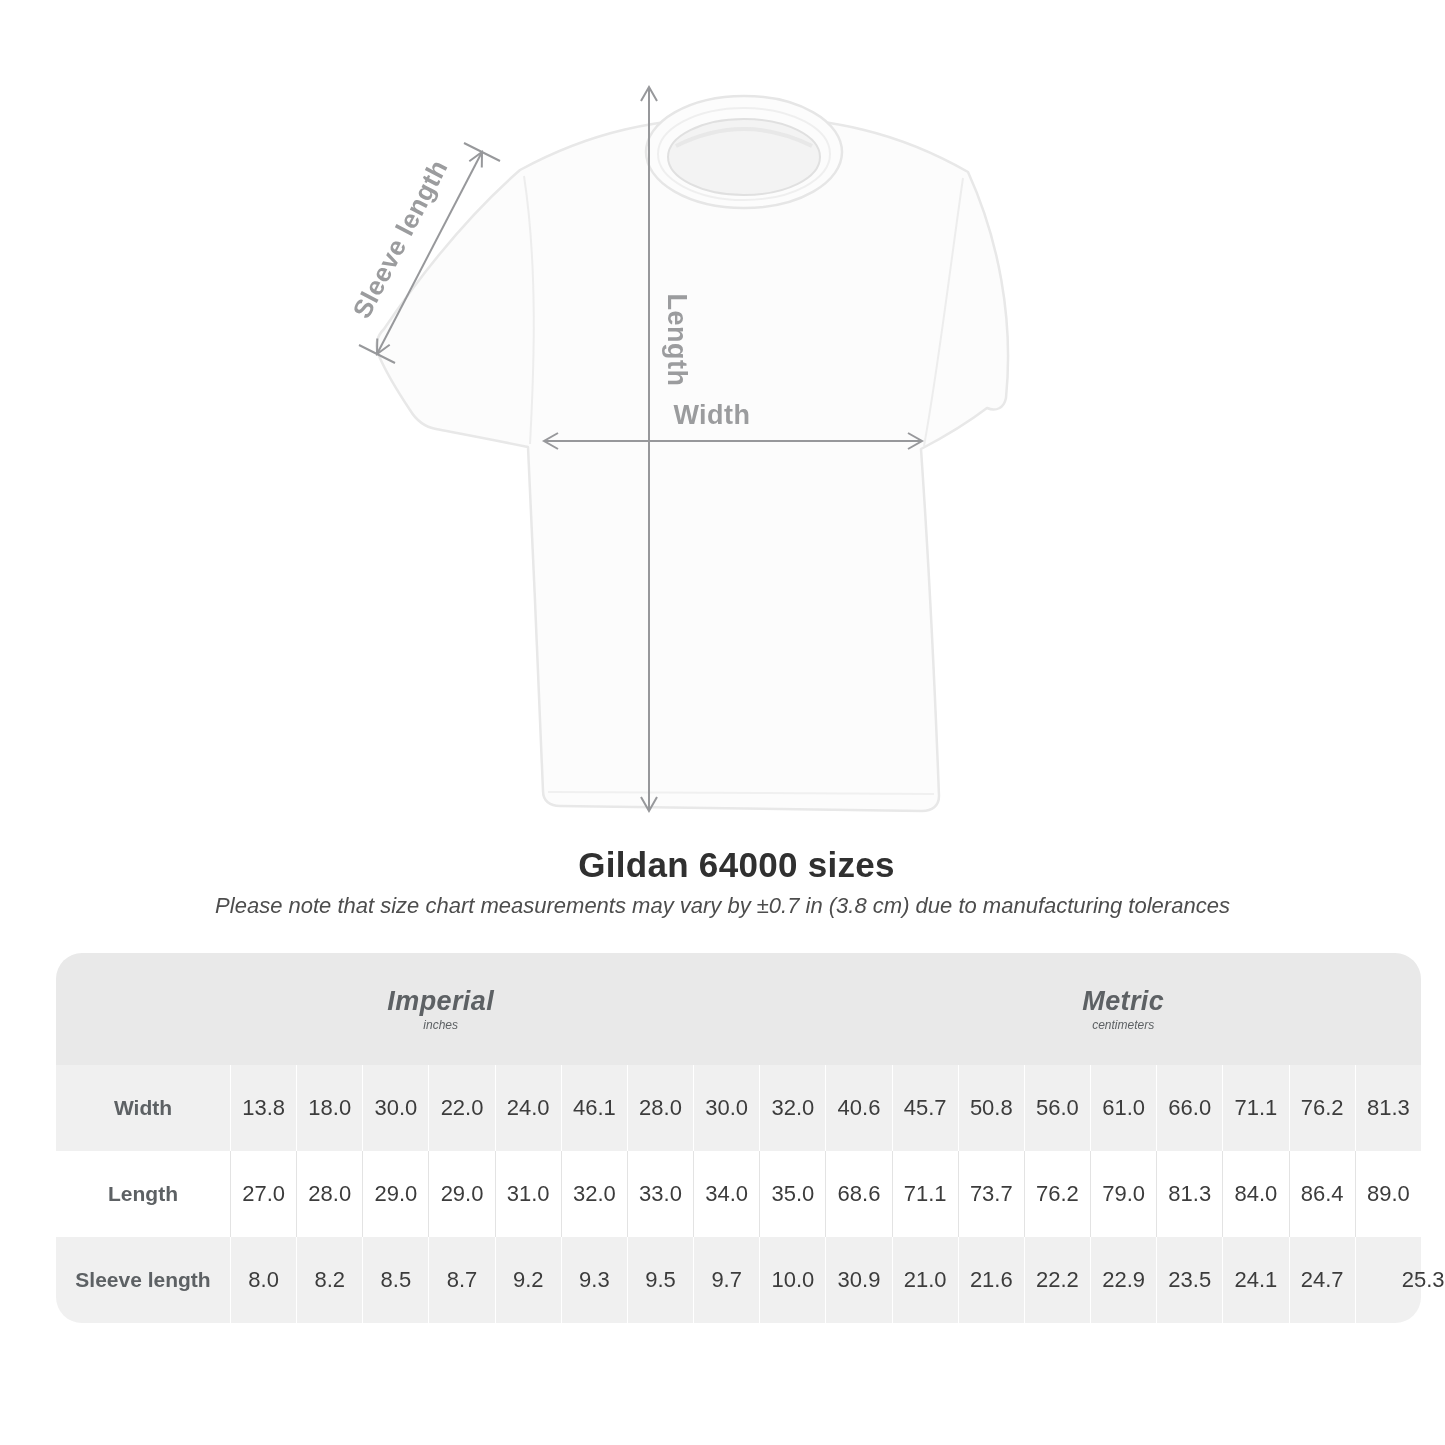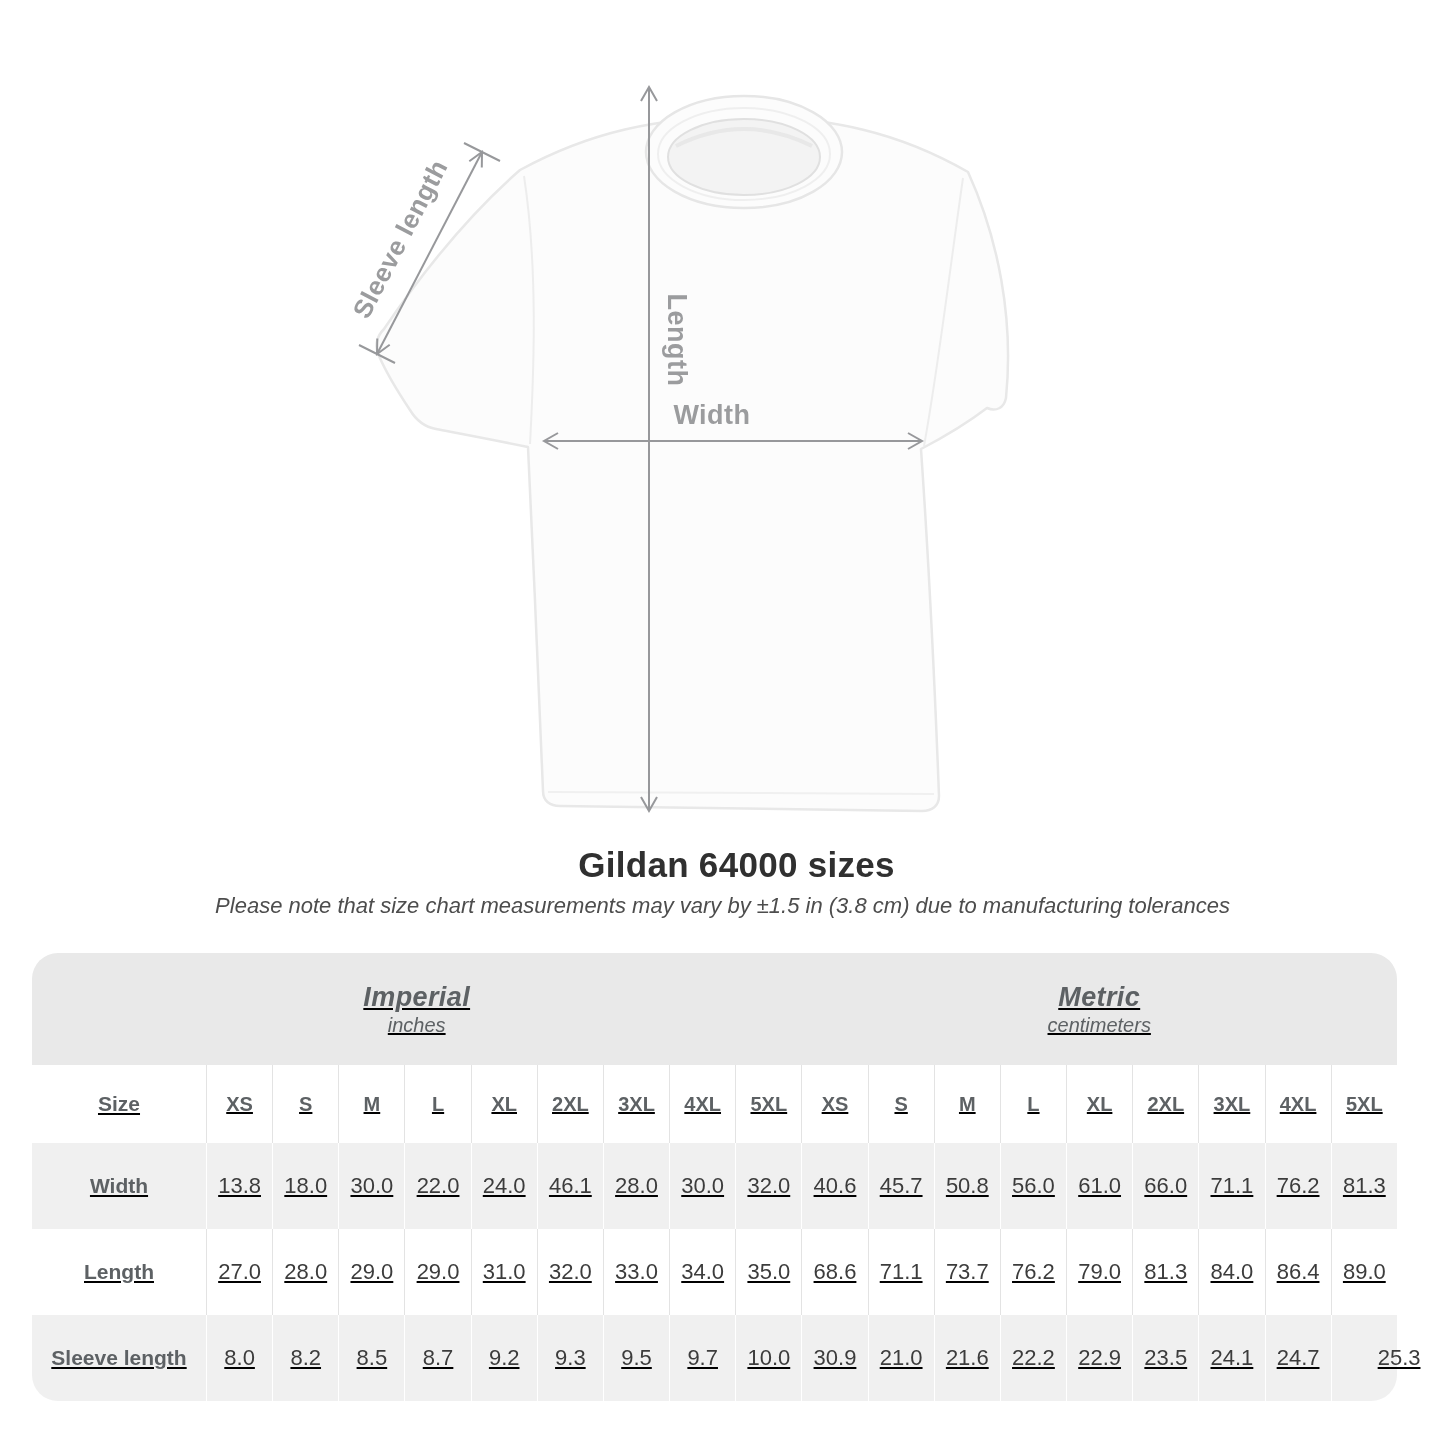--- a/index.html
+++ b/index.html
@@ -13,34 +13,34 @@
     position:absolute; top:845px; left:0; width:100%;
     text-align:center; font-size:35px; font-weight:bold;
     color:var(--heading,#303030); letter-spacing:.3px;padding-left:28px;
   }
   .tolerance-note {
     position:absolute; top:893px; left:0; width:100%;
     text-align:center; font-style:italic; font-size:22px;
     color:var(--note,#4d4d4d);
   }
   table.size-chart {
-    position:absolute; left:32px; top:953px; width:1365px;
-    border-collapse:separate; border-spacing:0; table-layout:fixed;text-decoration:underline;
+    position:absolute; left:56px; top:953px; width:1365px;
+    border-collapse:separate; border-spacing:0; table-layout:fixed;
   }
   table.size-chart th, table.size-chart td {
     box-sizing:border-box; text-align:center; vertical-align:middle;
     font-family:"Liberation Sans", sans-serif;
   }
   th.band {
     background:var(--band,#e9e9e9); height:112px; font-weight:normal;
   }
   th.band:first-child { border-radius:26px 0 0 0; }
   th.band:last-child  { border-radius:0 26px 0 0; }
   .unit { font-size:27px; font-weight:bold; font-style:italic; color:var(--label,#5d6164); letter-spacing:.4px; }
-  .unit-sub { font-size:20px; font-style:italic; color:var(--label,#5d6164); margin-top:1px; }
+  .unit-sub { font-size:12px; font-style:italic; color:var(--label,#5d6164); margin-top:1px; }
   tr.size-header th {
     background:#fff; height:78px; font-size:20px; font-weight:bold;
     color:var(--label,#5d6164); border-left:1px solid var(--sepw,#e3e3e3);
   }
   tr.size-header th:first-child { border-left:none; font-size:21px; }
   tbody th, tbody td { height:86px; border-left:1px solid var(--sepw,#e3e3e3); background:#fff; }
   tbody th { font-size:21px; font-weight:bold; color:var(--label,#5d6164); border-left:none; }
   tbody td { font-size:22px; color:var(--value,#3c3c3c); }
   tbody tr:nth-child(odd) th, tbody tr:nth-child(odd) td {
     background:var(--rowalt,#f0f0f0); border-left-color:#ffffff;
@@ -101,21 +101,21 @@
       <path d="M 481.8 167.6 L 482 152 L 469.3 161.2"></path>
       <path d="M 389.7 344.8 L 377 354 L 377.3 338.4"></path>
     </g>
 
     <text x="408" y="243" transform="rotate(-62.5 408 243)" text-anchor="middle" font-size="26" font-weight="bold" letter-spacing="0.5" fill="#9b9c9e">Sleeve length</text>
     <text x="668" y="340" transform="rotate(90 668 340)" text-anchor="middle" font-size="27" font-weight="bold" letter-spacing="0.5" fill="#9b9c9e">Length</text>
     <text x="712" y="424" text-anchor="middle" font-size="27" font-weight="bold" letter-spacing="0.5" fill="#9b9c9e">Width</text>
   </svg>
 
   <h1 class="page-title">Gildan 64000 sizes</h1>
-  <p class="tolerance-note">Please note that size chart measurements may vary by ±1.5 in (3.8 cm) due to manufacturing tolerances</p>
+  <p class="tolerance-note">Please note that size chart measurements may vary by ±0.7 in (3.8 cm) due to manufacturing tolerances</p>
 
   <table class="size-chart">
     <colgroup id="chart-cols">
         <col style="width: 174px;">
         <col>
         <col>
         <col>
         <col>
         <col>
         <col>
@@ -136,41 +136,20 @@
       <tr>
         <th class="band" colspan="10">
           <div class="unit">Imperial</div>
           <div class="unit-sub">inches</div>
         </th>
         <th class="band" colspan="9">
           <div class="unit">Metric</div>
           <div class="unit-sub">centimeters</div>
         </th>
       </tr>
-      <tr class="size-header" id="size-header-row">
-        <th>Size</th>
-      <th>XS</th>
-          <th>S</th>
-          <th>M</th>
-          <th>L</th>
-          <th>XL</th>
-          <th>2XL</th>
-          <th>3XL</th>
-          <th>4XL</th>
-          <th>5XL</th>
-          <th>XS</th>
-          <th>S</th>
-          <th>M</th>
-          <th>L</th>
-          <th>XL</th>
-          <th>2XL</th>
-          <th>3XL</th>
-          <th>4XL</th>
-          <th>5XL</th>
-        </tr>
     </thead>
     <tbody id="chart-body">
         <tr>
           <th>Width</th>
           <td>13.8</td>
           <td>18.0</td>
           <td>30.0</td>
           <td>22.0</td>
           <td>24.0</td>
           <td>46.1</td>

